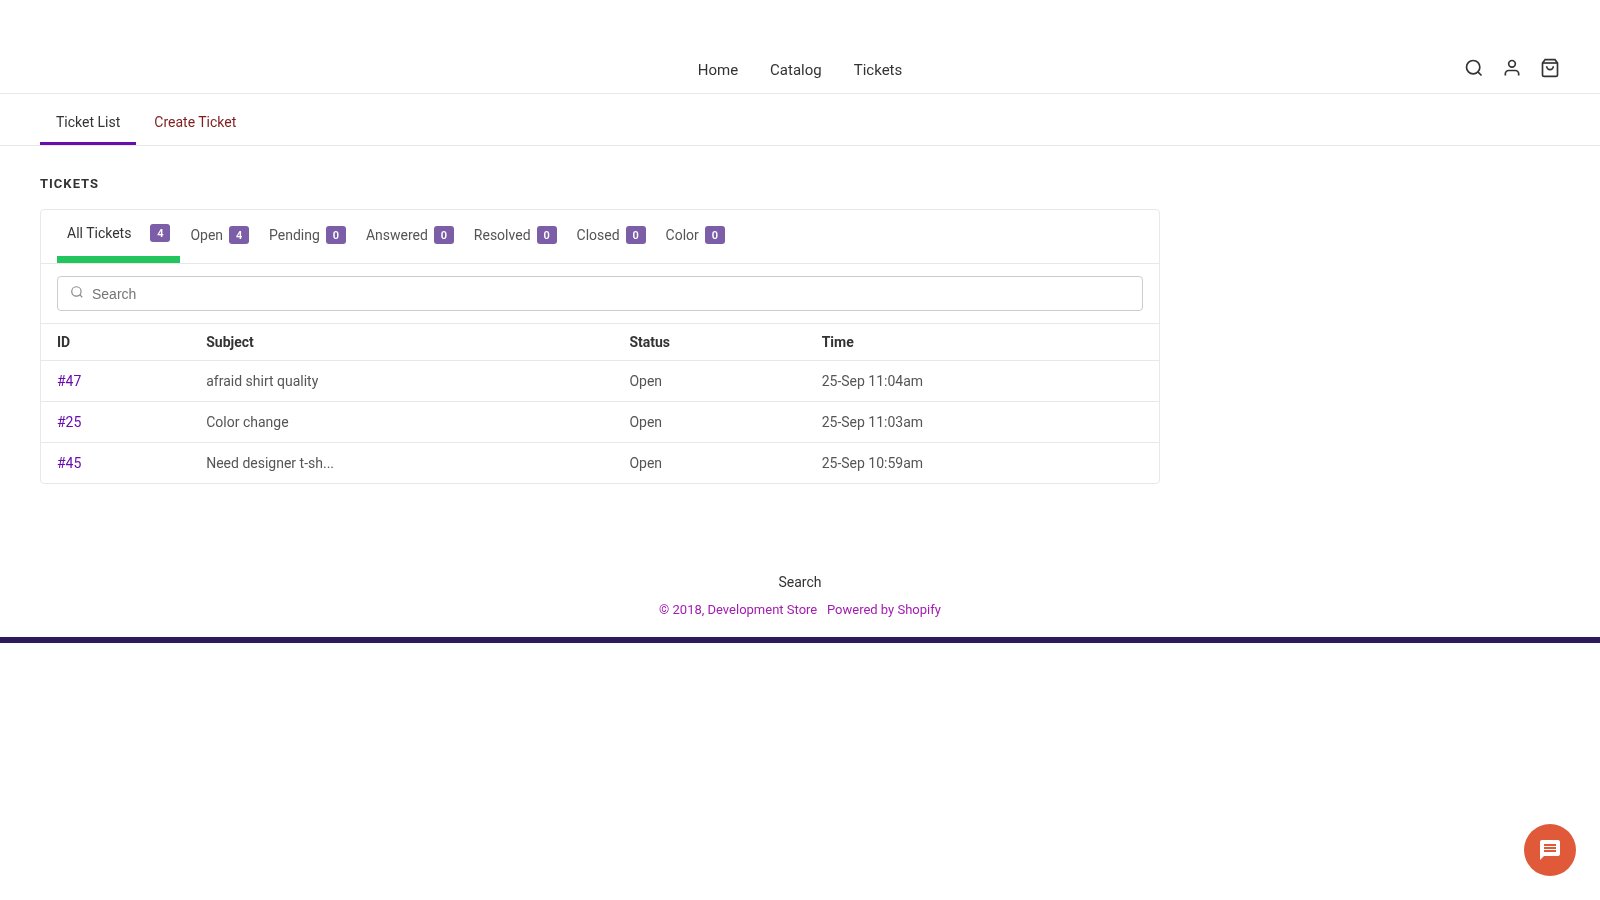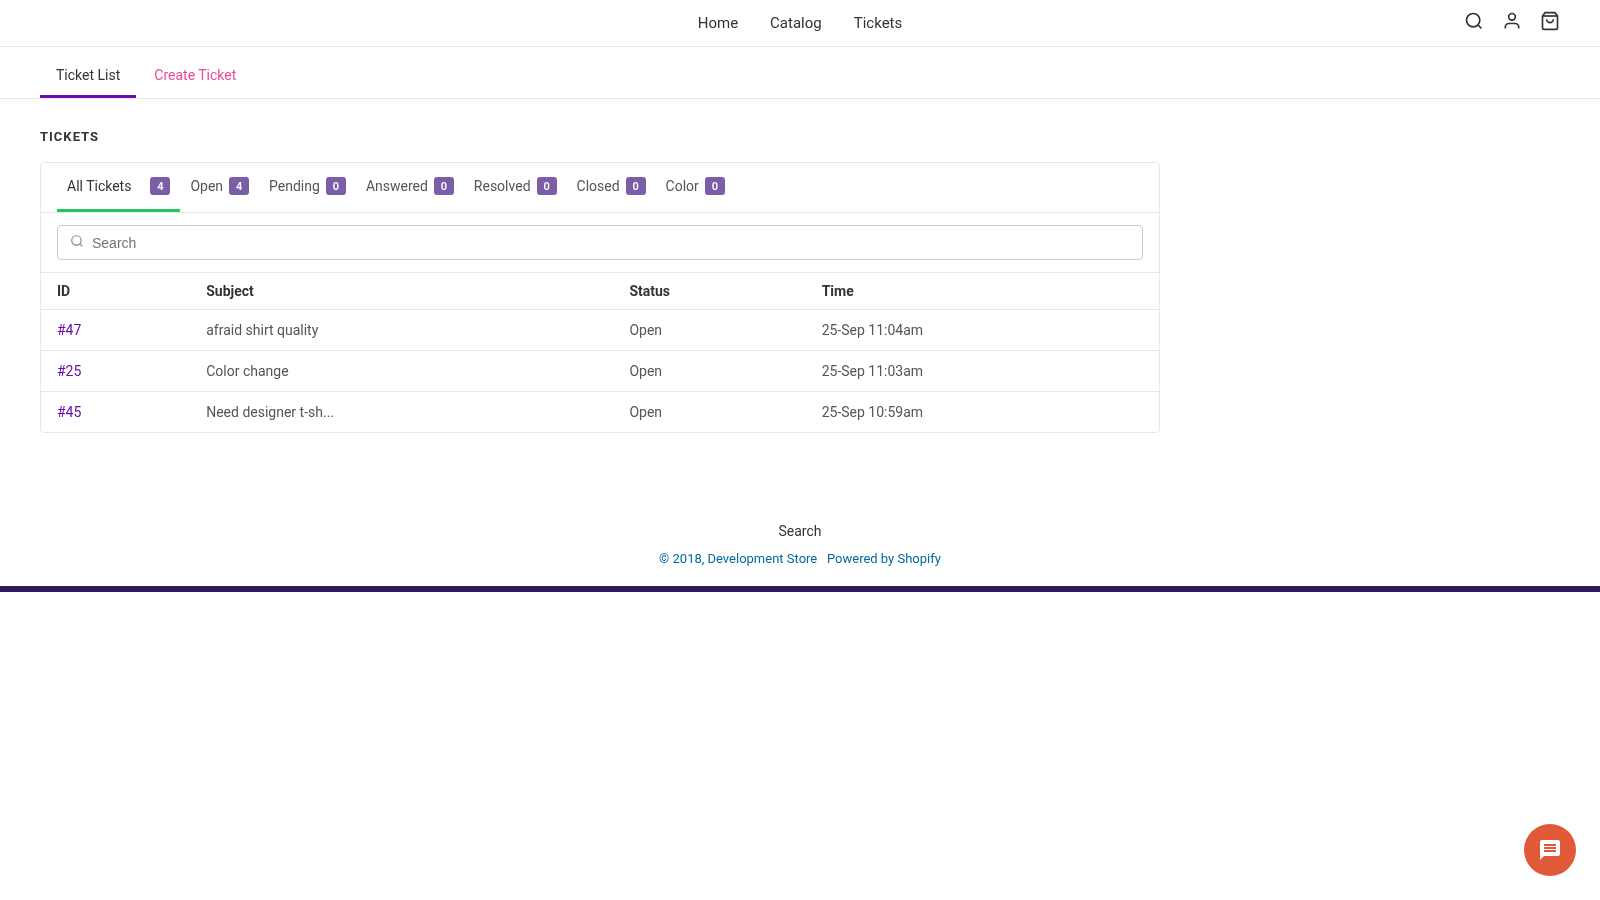--- a/index.html
+++ b/index.html
@@ -6,20 +6,21 @@
     body { font-family: -apple-system, BlinkMacSystemFont, 'Segoe UI', Roboto, sans-serif; background: #fff; color: #333; }
 
     
     .header {
       display: flex;
       align-items: center;
       justify-content: center;
       padding: 14px 40px;
       border-bottom: 1px solid #e8e8e8;
       position: relative;
+      margin-top: 47px;
     }
     .nav-links {
       display: flex;
       gap: 32px;
     }
     .nav-link {
       text-decoration: none;
       color: #333;
       font-size: 15px;
     }
@@ -40,21 +41,21 @@
     .tabs-row {
       display: flex;
       gap: 2px;
       padding: 0 40px;
       border-bottom: 1px solid #e8e8e8;
       margin-top: 8px;
     }
     .tab-item {
       padding: 12px 16px;
       font-size: 14px;
-      color: #ec4899;
+      color: #7f1d1d;
       cursor: pointer;
       border-bottom: 3px solid transparent;
       text-decoration: none;
     }
     .tab-item.active {
       color: #333;
       border-bottom: 3px solid #6a0dad;
     }
 
     
@@ -90,21 +91,21 @@
       gap: 6px;
       padding: 14px 10px;
       font-size: 14px;
       color: #555;
       cursor: pointer;
       border-bottom: 3px solid transparent;
       white-space: nowrap;
     }
     .filter-tab.active {
       color: #333;
-      border-bottom: 3px solid #22c55e;
+      border-bottom: 7px solid #22c55e;
       gap: 19px;
     }
     .badge {
       display: inline-flex;
       align-items: center;
       justify-content: center;
       background: #7b5ea7;
       color: #fff;
       font-size: 11px;
       font-weight: 600;
@@ -180,21 +181,21 @@
       margin-bottom: 12px;
     }
     .footer-link {
       color: #333;
       text-decoration: none;
       font-size: 14px;
       cursor: pointer;
     }
     .footer-copy {
       font-size: 13px;
-      color: #0369a1;
+      color: #a21caf;
     }
 
     
     .bottom-bar {
       height: 6px;
       background: #2c1a5a;
       width: 100%;
     }
 
     

